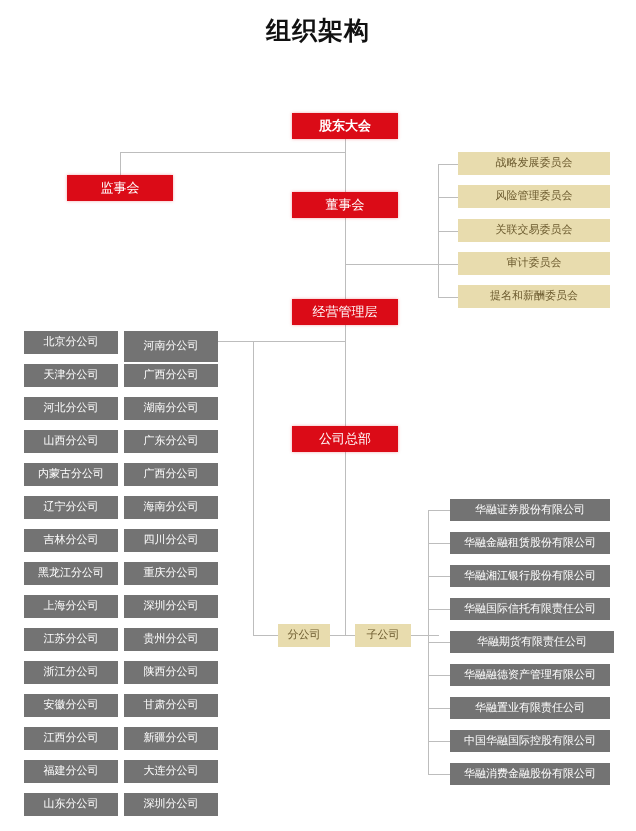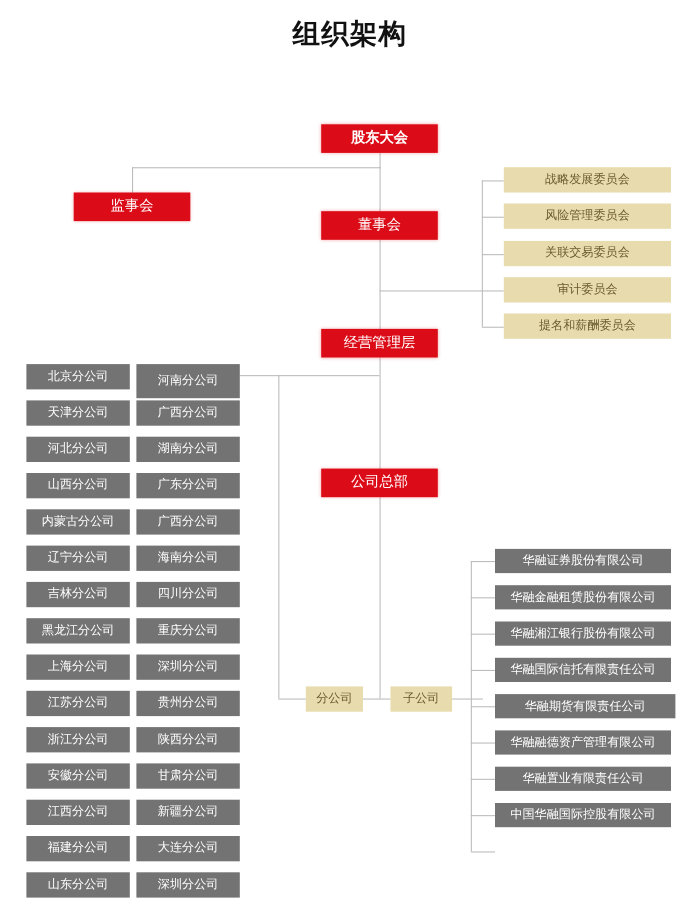--- a/index.html
+++ b/index.html
@@ -143,20 +143,21 @@
   <div class="node tan" style="left:355px; top:624px; width:56px; height:23px;">子公司</div>
 
   <div class="node gray" style="left:450px; top:499px; width:160px; height:22px;">华融证券股份有限公司</div>
   <div class="node gray" style="left:450px; top:532px; width:160px; height:22px;">华融金融租赁股份有限公司</div>
   <div class="node gray" style="left:450px; top:565px; width:160px; height:22px;">华融湘江银行股份有限公司</div>
   <div class="node gray" style="left:450px; top:598px; width:160px; height:22px;">华融国际信托有限责任公司</div>
   <div class="node gray" style="left:450px; top:631px; width:164px; height:22px;">华融期货有限责任公司</div>
   <div class="node gray" style="left:450px; top:664px; width:160px; height:22px;">华融融德资产管理有限公司</div>
   <div class="node gray" style="left:450px; top:697px; width:160px; height:22px;">华融置业有限责任公司</div>
   <div class="node gray" style="left:450px; top:730px; width:160px; height:22px;">中国华融国际控股有限公司</div>
+  <div class="node gray" style="left:450px; top:763px; width:160px; height:22px;">华融消费金融股份有限公司</div>
 
   <div class="node gray" style="left:24px; top:331px; width:94px; height:23px;">北京分公司</div>
   <div class="node gray" style="left:24px; top:364px; width:94px; height:23px;">天津分公司</div>
   <div class="node gray" style="left:24px; top:397px; width:94px; height:23px;">河北分公司</div>
   <div class="node gray" style="left:24px; top:430px; width:94px; height:23px;">山西分公司</div>
   <div class="node gray" style="left:24px; top:463px; width:94px; height:23px;">内蒙古分公司</div>
   <div class="node gray" style="left:24px; top:496px; width:94px; height:23px;">辽宁分公司</div>
   <div class="node gray" style="left:24px; top:529px; width:94px; height:23px;">吉林分公司</div>
   <div class="node gray" style="left:24px; top:562px; width:94px; height:23px;">黑龙江分公司</div>
   <div class="node gray" style="left:24px; top:595px; width:94px; height:23px;">上海分公司</div>

